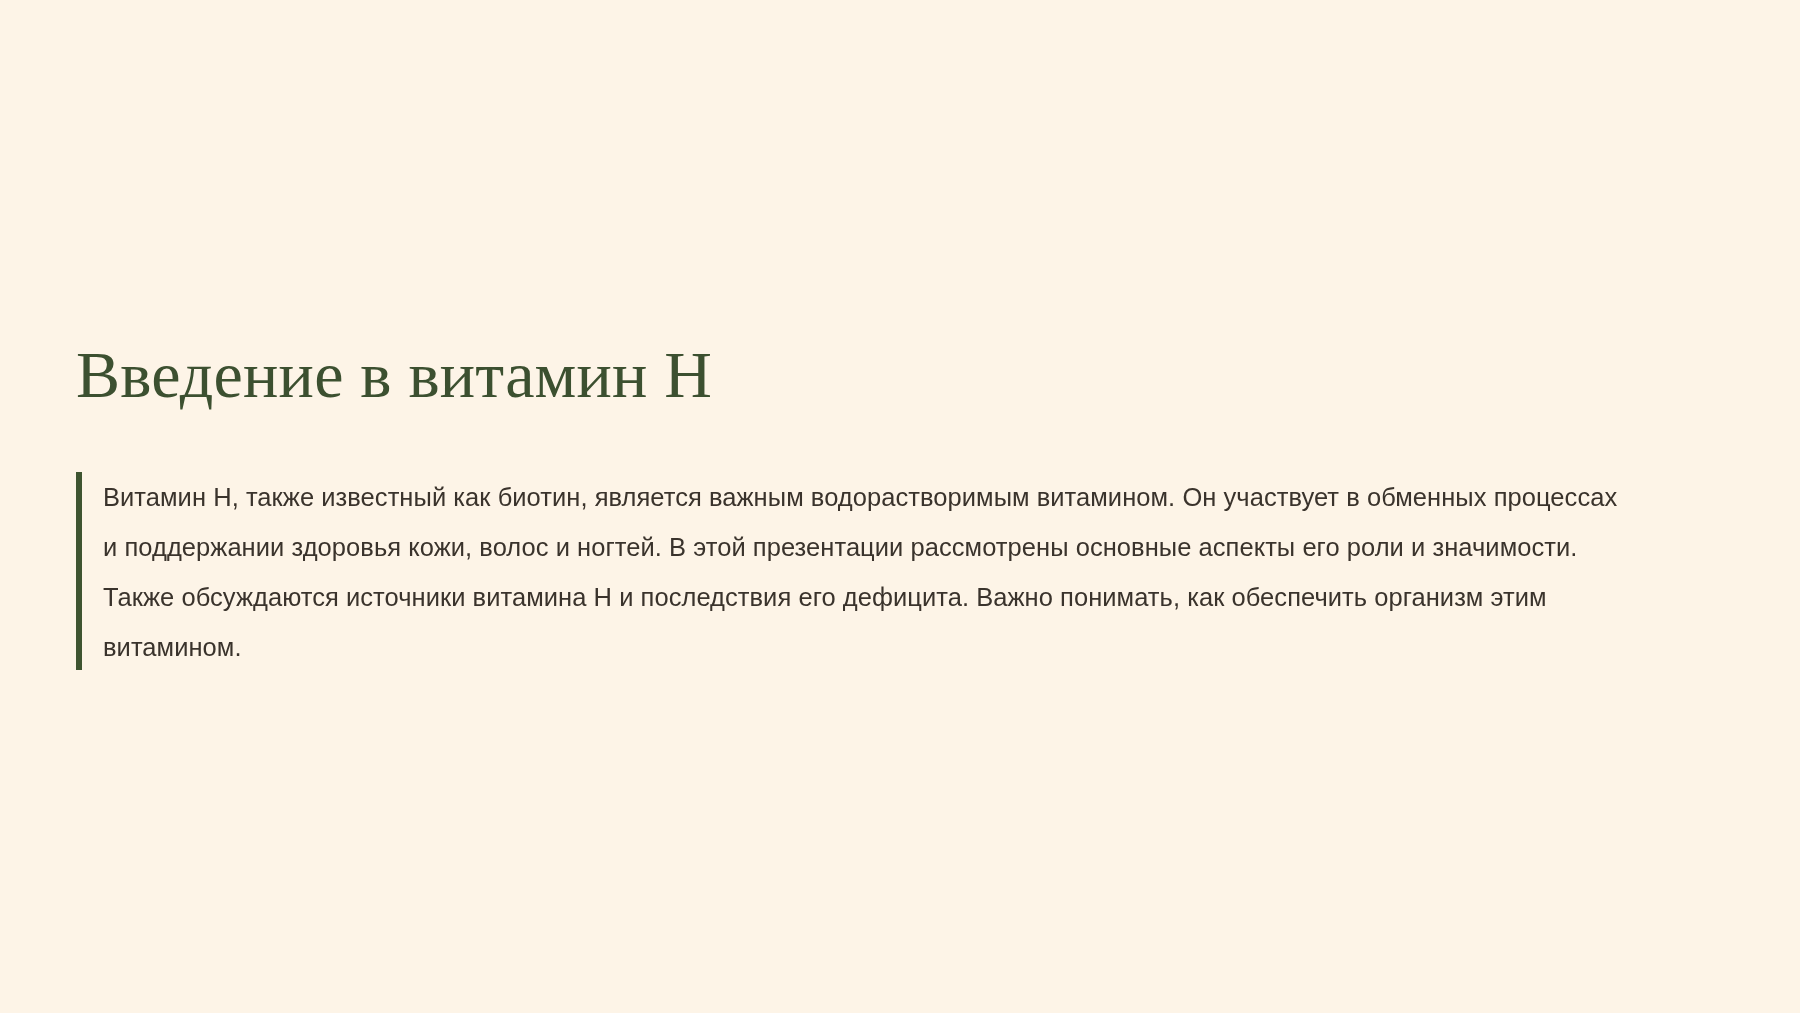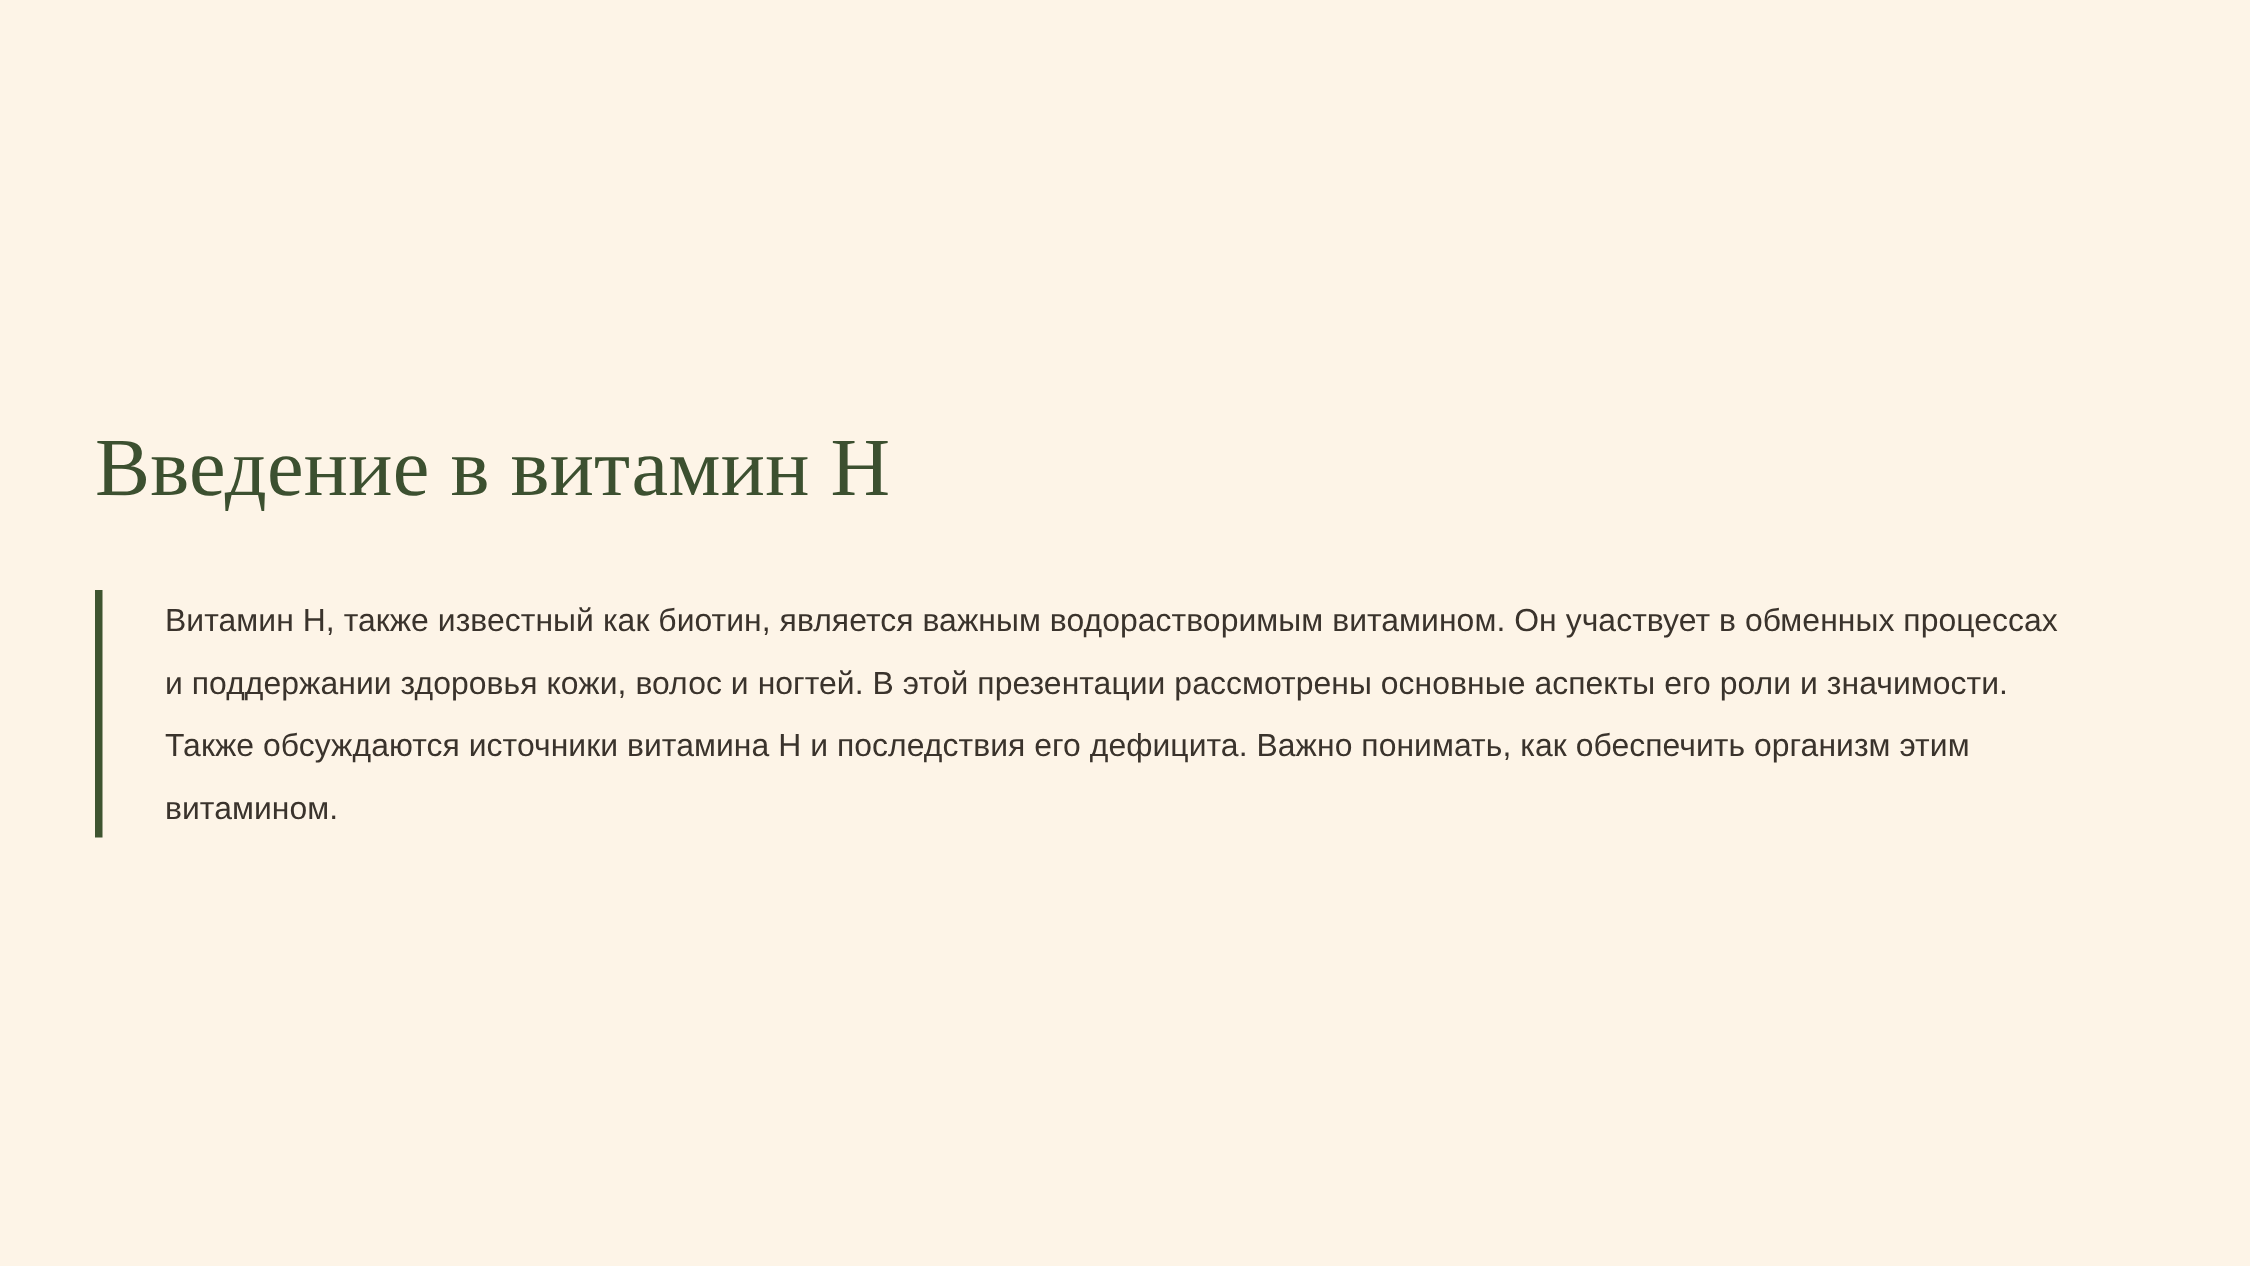--- a/index.html
+++ b/index.html
@@ -40,21 +40,21 @@
     font-weight: 400;
     line-height: 1.06;
     letter-spacing: 0.2px;
     color: #3c5030;
     white-space: nowrap;
   }
 
   .body-block {
     position: relative;
     margin-top: 62px;
-    padding-left: 56px;
+    padding-left: 27px;
     min-height: 198px;
     box-sizing: border-box;
   }
 
   .accent-bar {
     position: absolute;
     left: 0;
     top: 0;
     width: 6px;
     height: 198px;

